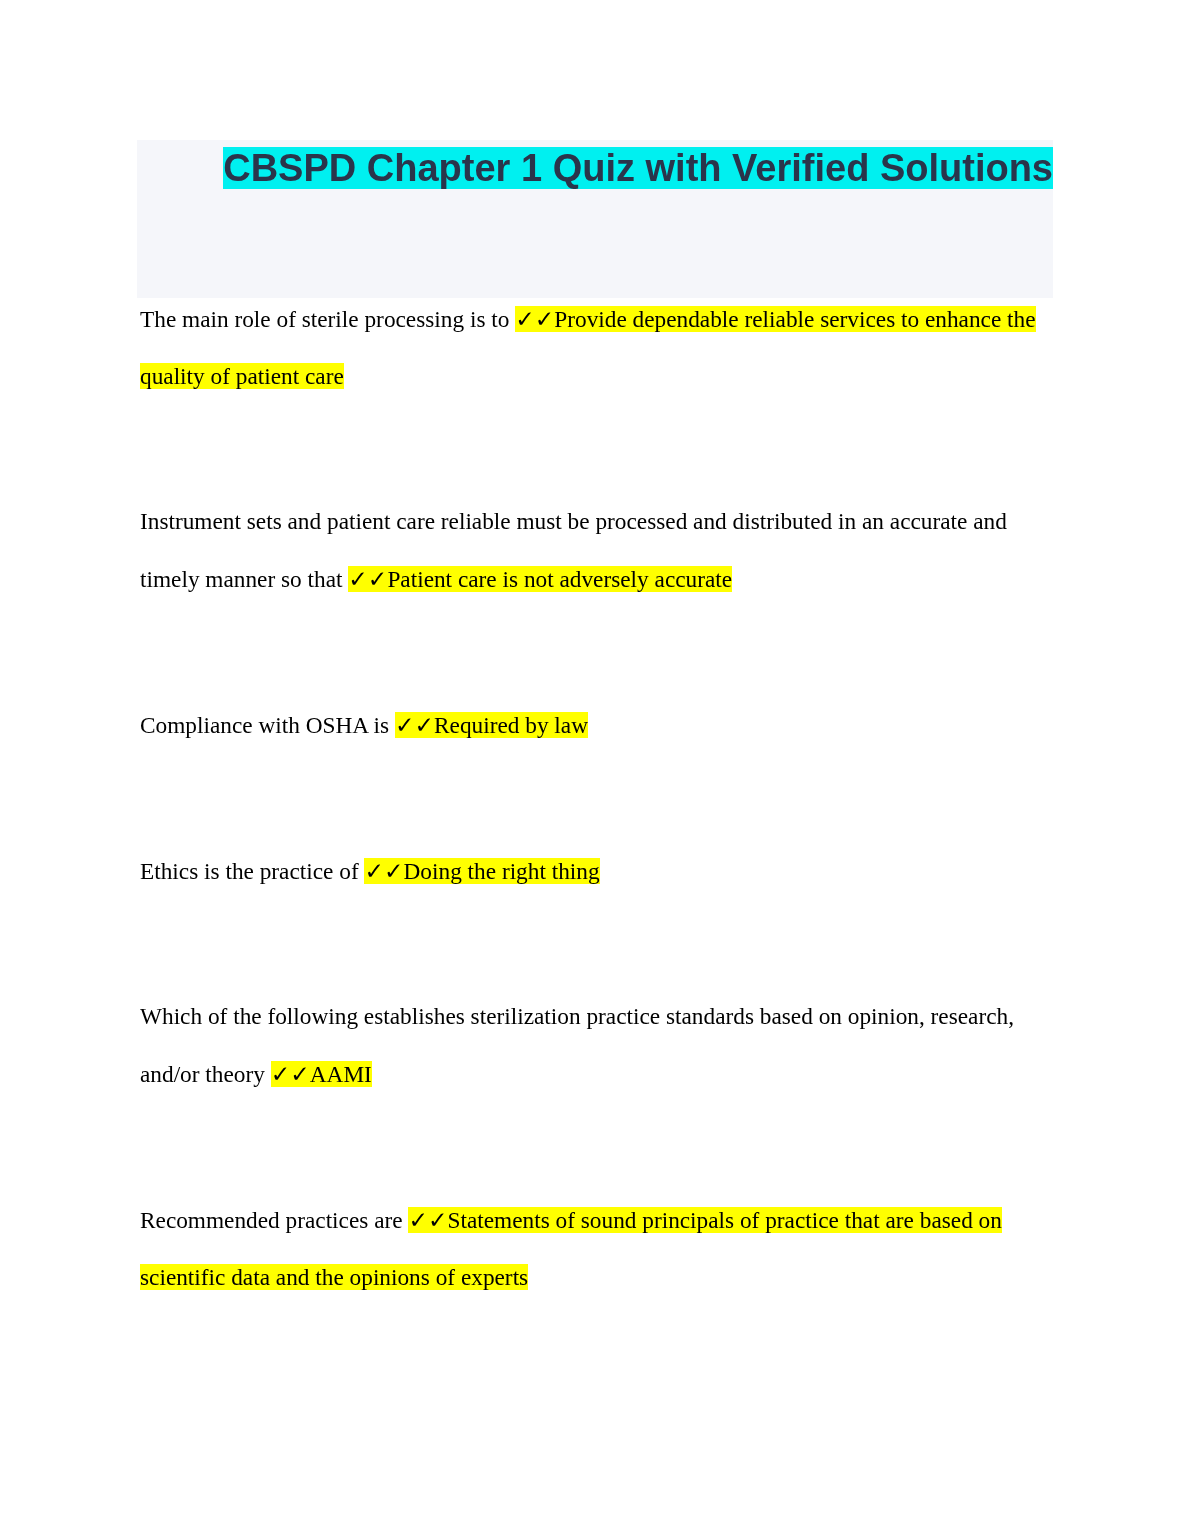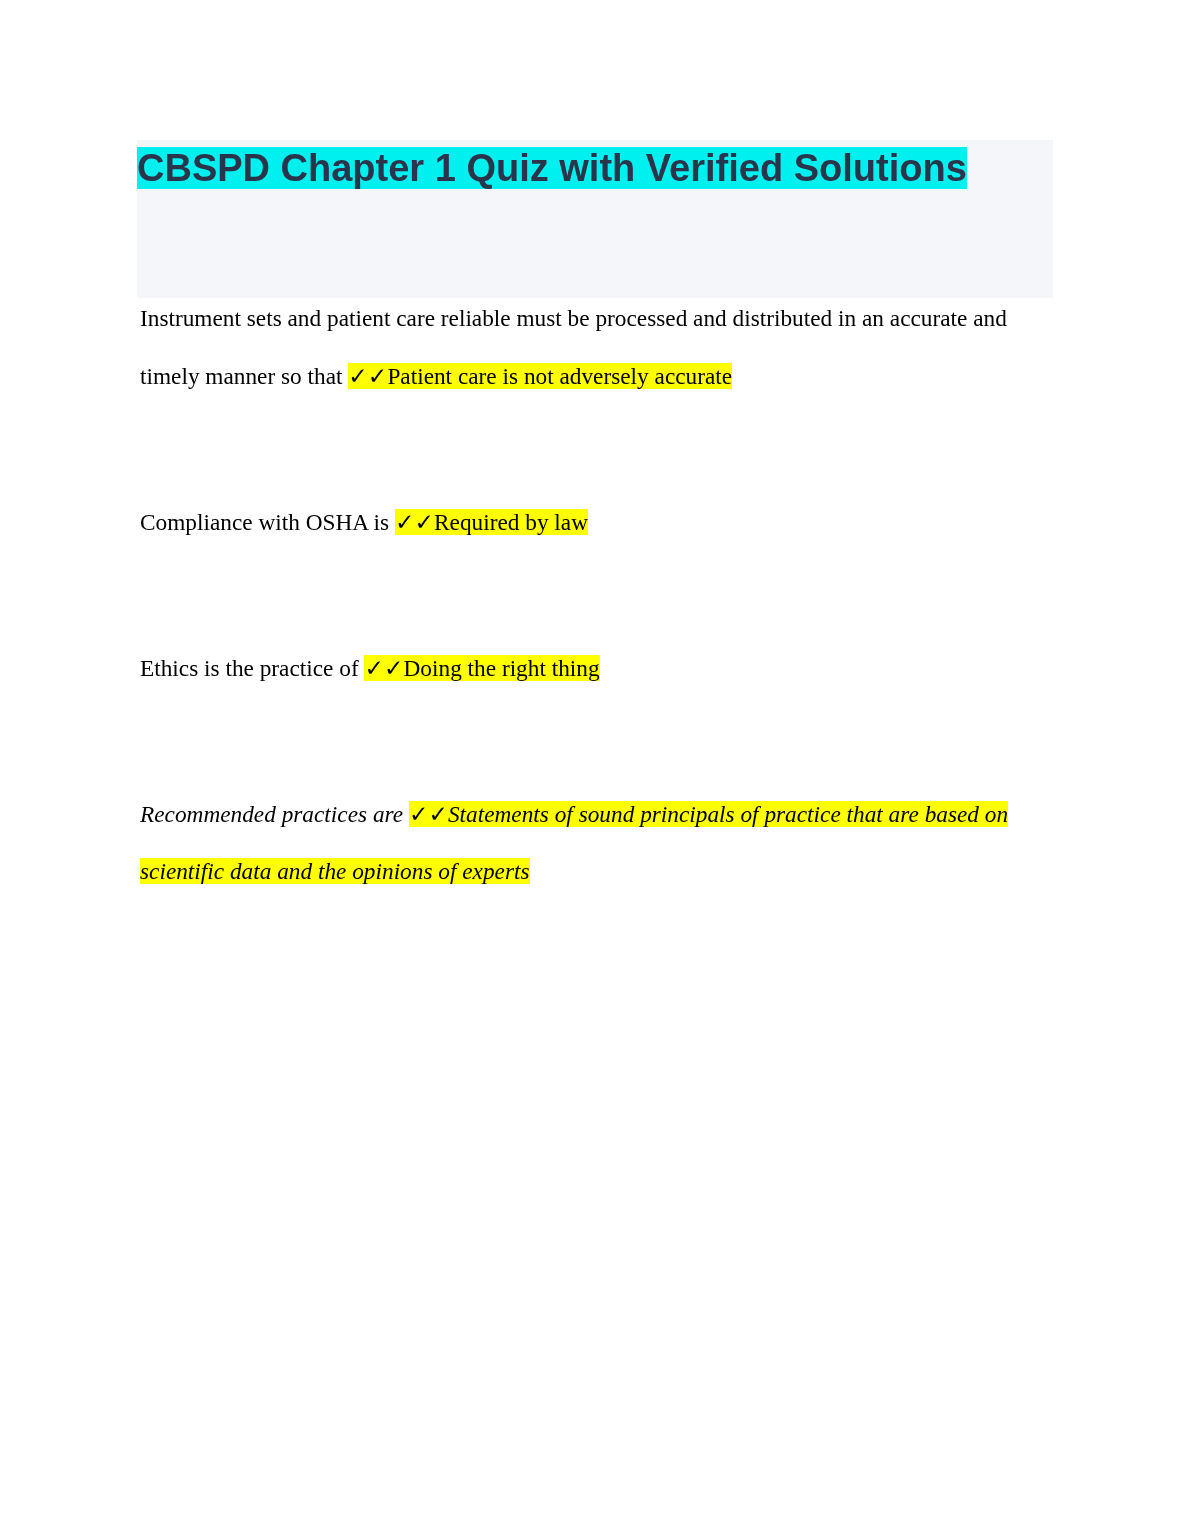--- a/index.html
+++ b/index.html
@@ -20,63 +20,64 @@
     height: 158px;
     background: #F5F6FA;
   }
   .page-title {
     margin: 0;
     padding-top: 1px;
     font-family: "Liberation Sans", sans-serif;
     font-weight: bold;
     font-size: 38px;
     line-height: 54px;
-    text-align: left;
+    text-align: right;
     color: #2A354B;
   }
   .title-highlight {
     background: #00F0F0;
   }
   .content {
     margin: -8px 140px 0 140px;
   }
   .qa {
     margin: 0 0 88px 0;
     font-size: 23.3px;
     line-height: 57px;
     color: #000000;
   }
   .qa:last-child {
     margin-bottom: 0;
-    font-style: italic;
   }
   .answer-hl {
     background: #FFFF00;
   }
   .check {
     font-family: "DejaVu Sans", sans-serif;
     font-weight: bold;
   }
 </style>
 </head>
 <body>
 
 <div class="page">
 
   <header class="banner">
     <h1 class="page-title"><span class="title-highlight">CBSPD Chapter 1 Quiz with Verified Solutions</span></h1>
   </header>
 
   <main class="content">
 
+    <p class="qa"><span>The main role of sterile processing is to </span><span class="answer-hl"><span class="check">✓✓</span><span>Provide dependable reliable services to enhance the quality of patient care</span></span></p>
 
     <p class="qa"><span>Instrument sets and patient care reliable must be processed and distributed in an accurate and timely manner so that </span><span class="answer-hl"><span class="check">✓✓</span><span>Patient care is not adversely accurate</span></span></p>
 
     <p class="qa"><span>Compliance with OSHA is </span><span class="answer-hl"><span class="check">✓✓</span><span>Required by law</span></span></p>
 
     <p class="qa"><span>Ethics is the practice of </span><span class="answer-hl"><span class="check">✓✓</span><span>Doing the right thing</span></span></p>
 
+    <p class="qa"><span>Which of the following establishes sterilization practice standards based on opinion, research, and/or theory </span><span class="answer-hl"><span class="check">✓✓</span><span>AAMI</span></span></p>
 
     <p class="qa"><span>Recommended practices are </span><span class="answer-hl"><span class="check">✓✓</span><span>Statements of sound principals of practice that are based on scientific data and the opinions of experts</span></span></p>
 
   </main>
 
 </div>
 
 </body></html>

